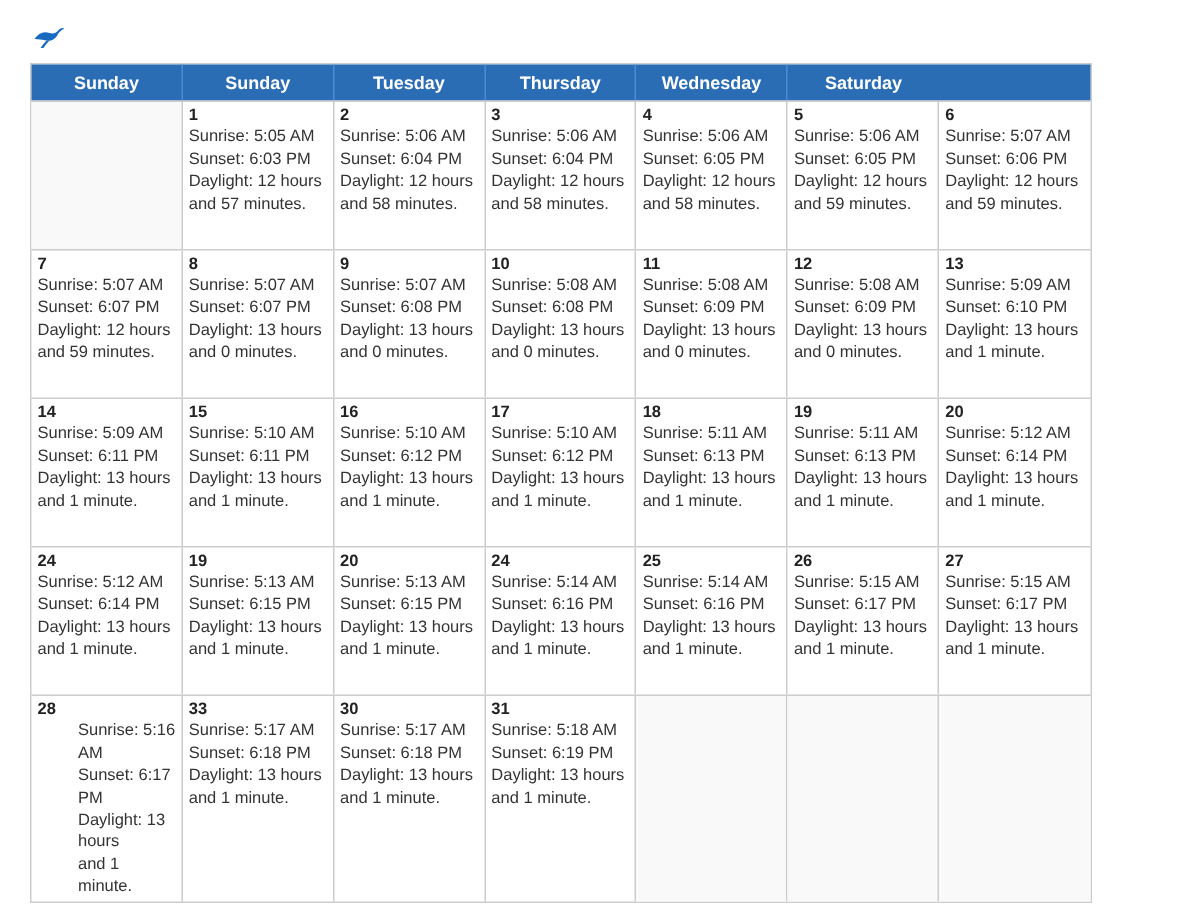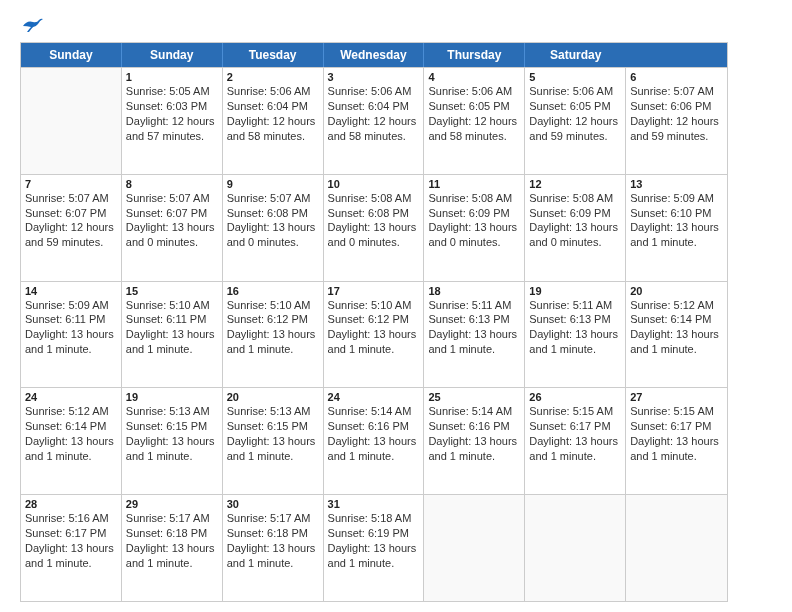--- a/index.html
+++ b/index.html
@@ -121,22 +121,22 @@
       <div class="month-title"></div>
       <div class="subtitle"></div>
     </div>
   </div>
 
   <div class="calendar">
     <div class="cal-header-row">
     <div class="cal-header-cell">Sunday</div>
         <div class="cal-header-cell">Sunday</div>
         <div class="cal-header-cell">Tuesday</div>
+        <div class="cal-header-cell">Thursday</div>
         <div class="cal-header-cell">Wednesday</div>
-        <div class="cal-header-cell">Thursday</div>
         <div class="cal-header-cell">Saturday</div>
       </div>
     <div class="cal-body">
     <div class="cal-row">
           <div class="cal-cell empty"></div>
           <div class="cal-cell">
             <div class="day-num">1</div>
             <div class="day-info" style="white-space: pre-line;">Sunrise: 5:05 AM
 Sunset: 6:03 PM
 Daylight: 12 hours
@@ -327,27 +327,27 @@
             <div class="day-num">27</div>
             <div class="day-info" style="white-space: pre-line;">Sunrise: 5:15 AM
 Sunset: 6:17 PM
 Daylight: 13 hours
 and 1 minute.</div>
           </div>
         </div>
         <div class="cal-row">
           <div class="cal-cell">
             <div class="day-num">28</div>
-            <div class="day-info" style="white-space: pre-line;">Sunrise: 5:16 AM
+            <div class="day-info" style="white-space: pre-line; margin-left: 27px;">Sunrise: 5:16 AM
 Sunset: 6:17 PM
 Daylight: 13 hours
 and 1 minute.</div>
           </div>
           <div class="cal-cell">
-            <div class="day-num">29</div>
+            <div class="day-num">33</div>
             <div class="day-info" style="white-space: pre-line;">Sunrise: 5:17 AM
 Sunset: 6:18 PM
 Daylight: 13 hours
 and 1 minute.</div>
           </div>
           <div class="cal-cell">
             <div class="day-num">30</div>
             <div class="day-info" style="white-space: pre-line;">Sunrise: 5:17 AM
 Sunset: 6:18 PM
 Daylight: 13 hours

